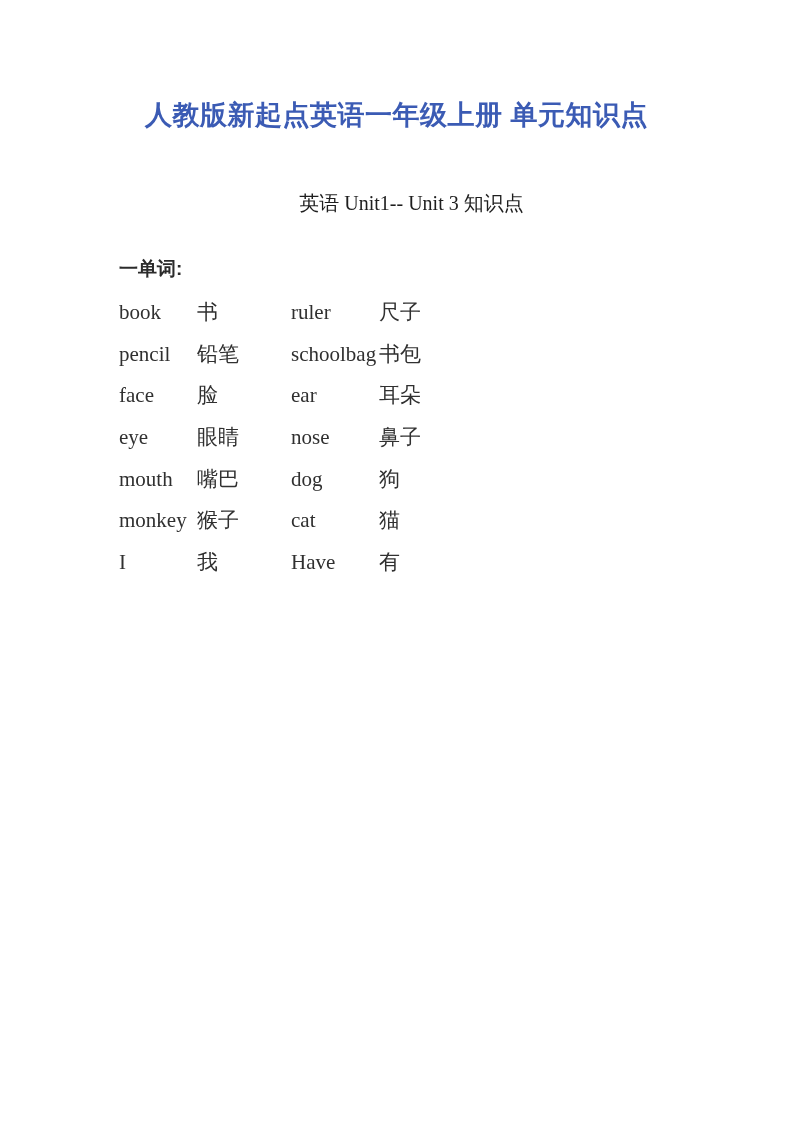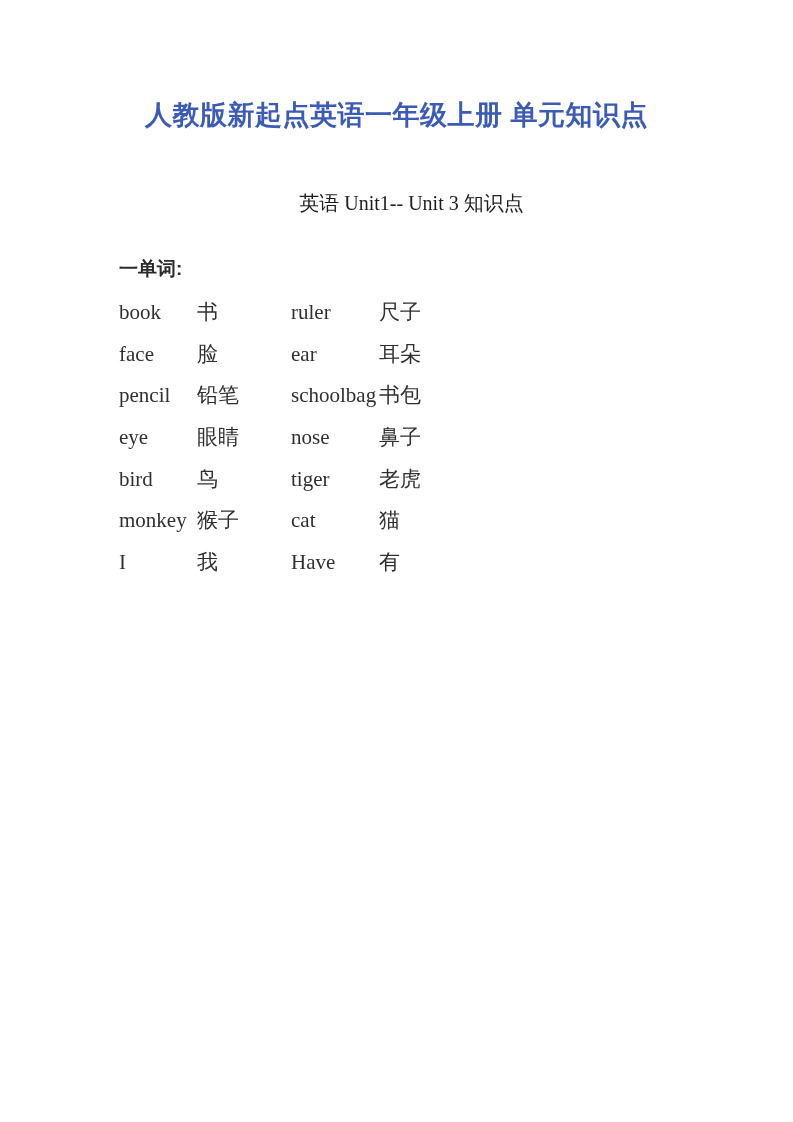--- a/index.html
+++ b/index.html
@@ -84,47 +84,47 @@
   <div class="vocab-list">
 
     <div class="vocab-row">
       <span class="cell-en1">book</span>
       <span class="cell-zh1">书</span>
       <span class="cell-en2">ruler</span>
       <span class="cell-zh2">尺子</span>
     </div>
 
     <div class="vocab-row">
+      <span class="cell-en1">pencil</span>
+      <span class="cell-zh1">铅笔</span>
+      <span class="cell-en2">schoolbag</span>
+      <span class="cell-zh2">书包</span>
+    </div>
+
+    <div class="vocab-row">
       <span class="cell-en1">face</span>
       <span class="cell-zh1">脸</span>
       <span class="cell-en2">ear</span>
       <span class="cell-zh2">耳朵</span>
-    </div>
-
-    <div class="vocab-row">
-      <span class="cell-en1">pencil</span>
-      <span class="cell-zh1">铅笔</span>
-      <span class="cell-en2">schoolbag</span>
-      <span class="cell-zh2">书包</span>
     </div>
 
     <div class="vocab-row">
       <span class="cell-en1">eye</span>
       <span class="cell-zh1">眼睛</span>
       <span class="cell-en2">nose</span>
       <span class="cell-zh2">鼻子</span>
     </div>
 
+    <div class="vocab-row">
+      <span class="cell-en1">mouth</span>
+      <span class="cell-zh1">嘴巴</span>
+      <span class="cell-en2">dog</span>
+      <span class="cell-zh2">狗</span>
+    </div>
 
-    <div class="vocab-row">
-      <span class="cell-en1">bird</span>
-      <span class="cell-zh1">鸟</span>
-      <span class="cell-en2">tiger</span>
-      <span class="cell-zh2">老虎</span>
-    </div>
 
     <div class="vocab-row">
       <span class="cell-en1">monkey</span>
       <span class="cell-zh1">猴子</span>
       <span class="cell-en2">cat</span>
       <span class="cell-zh2">猫</span>
     </div>
 
     <div class="vocab-row">
       <span class="cell-en1">I</span>

